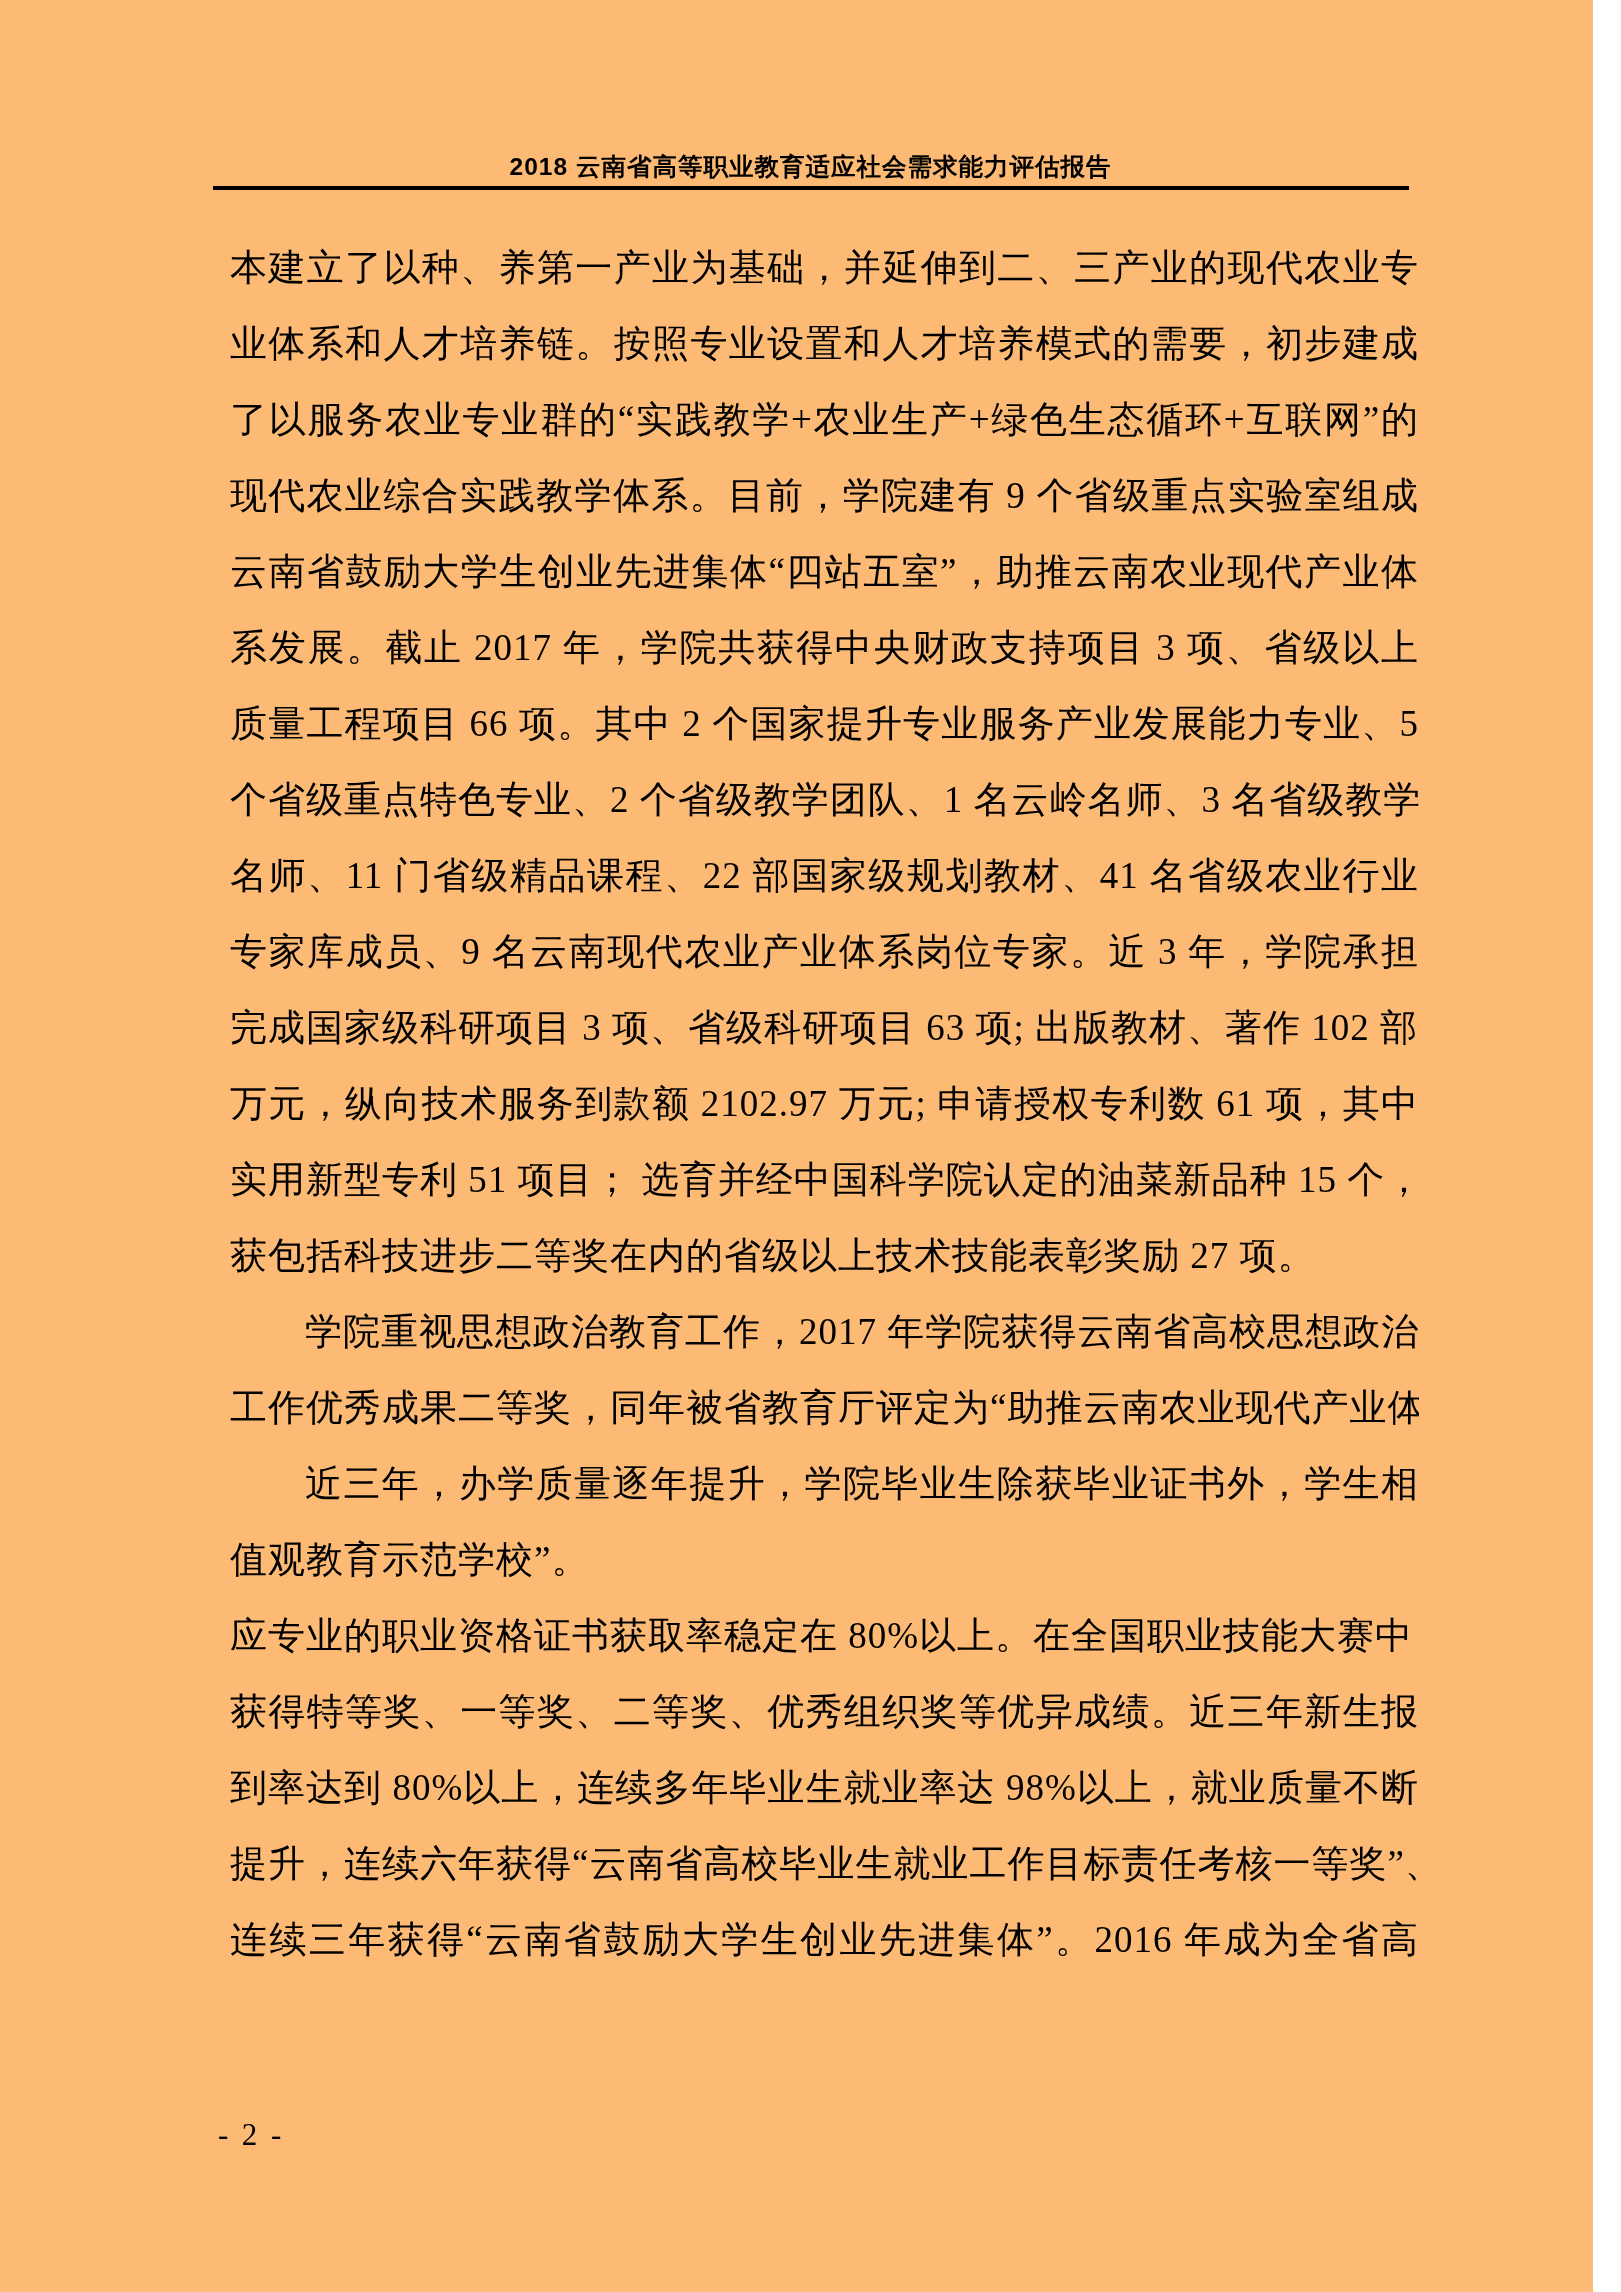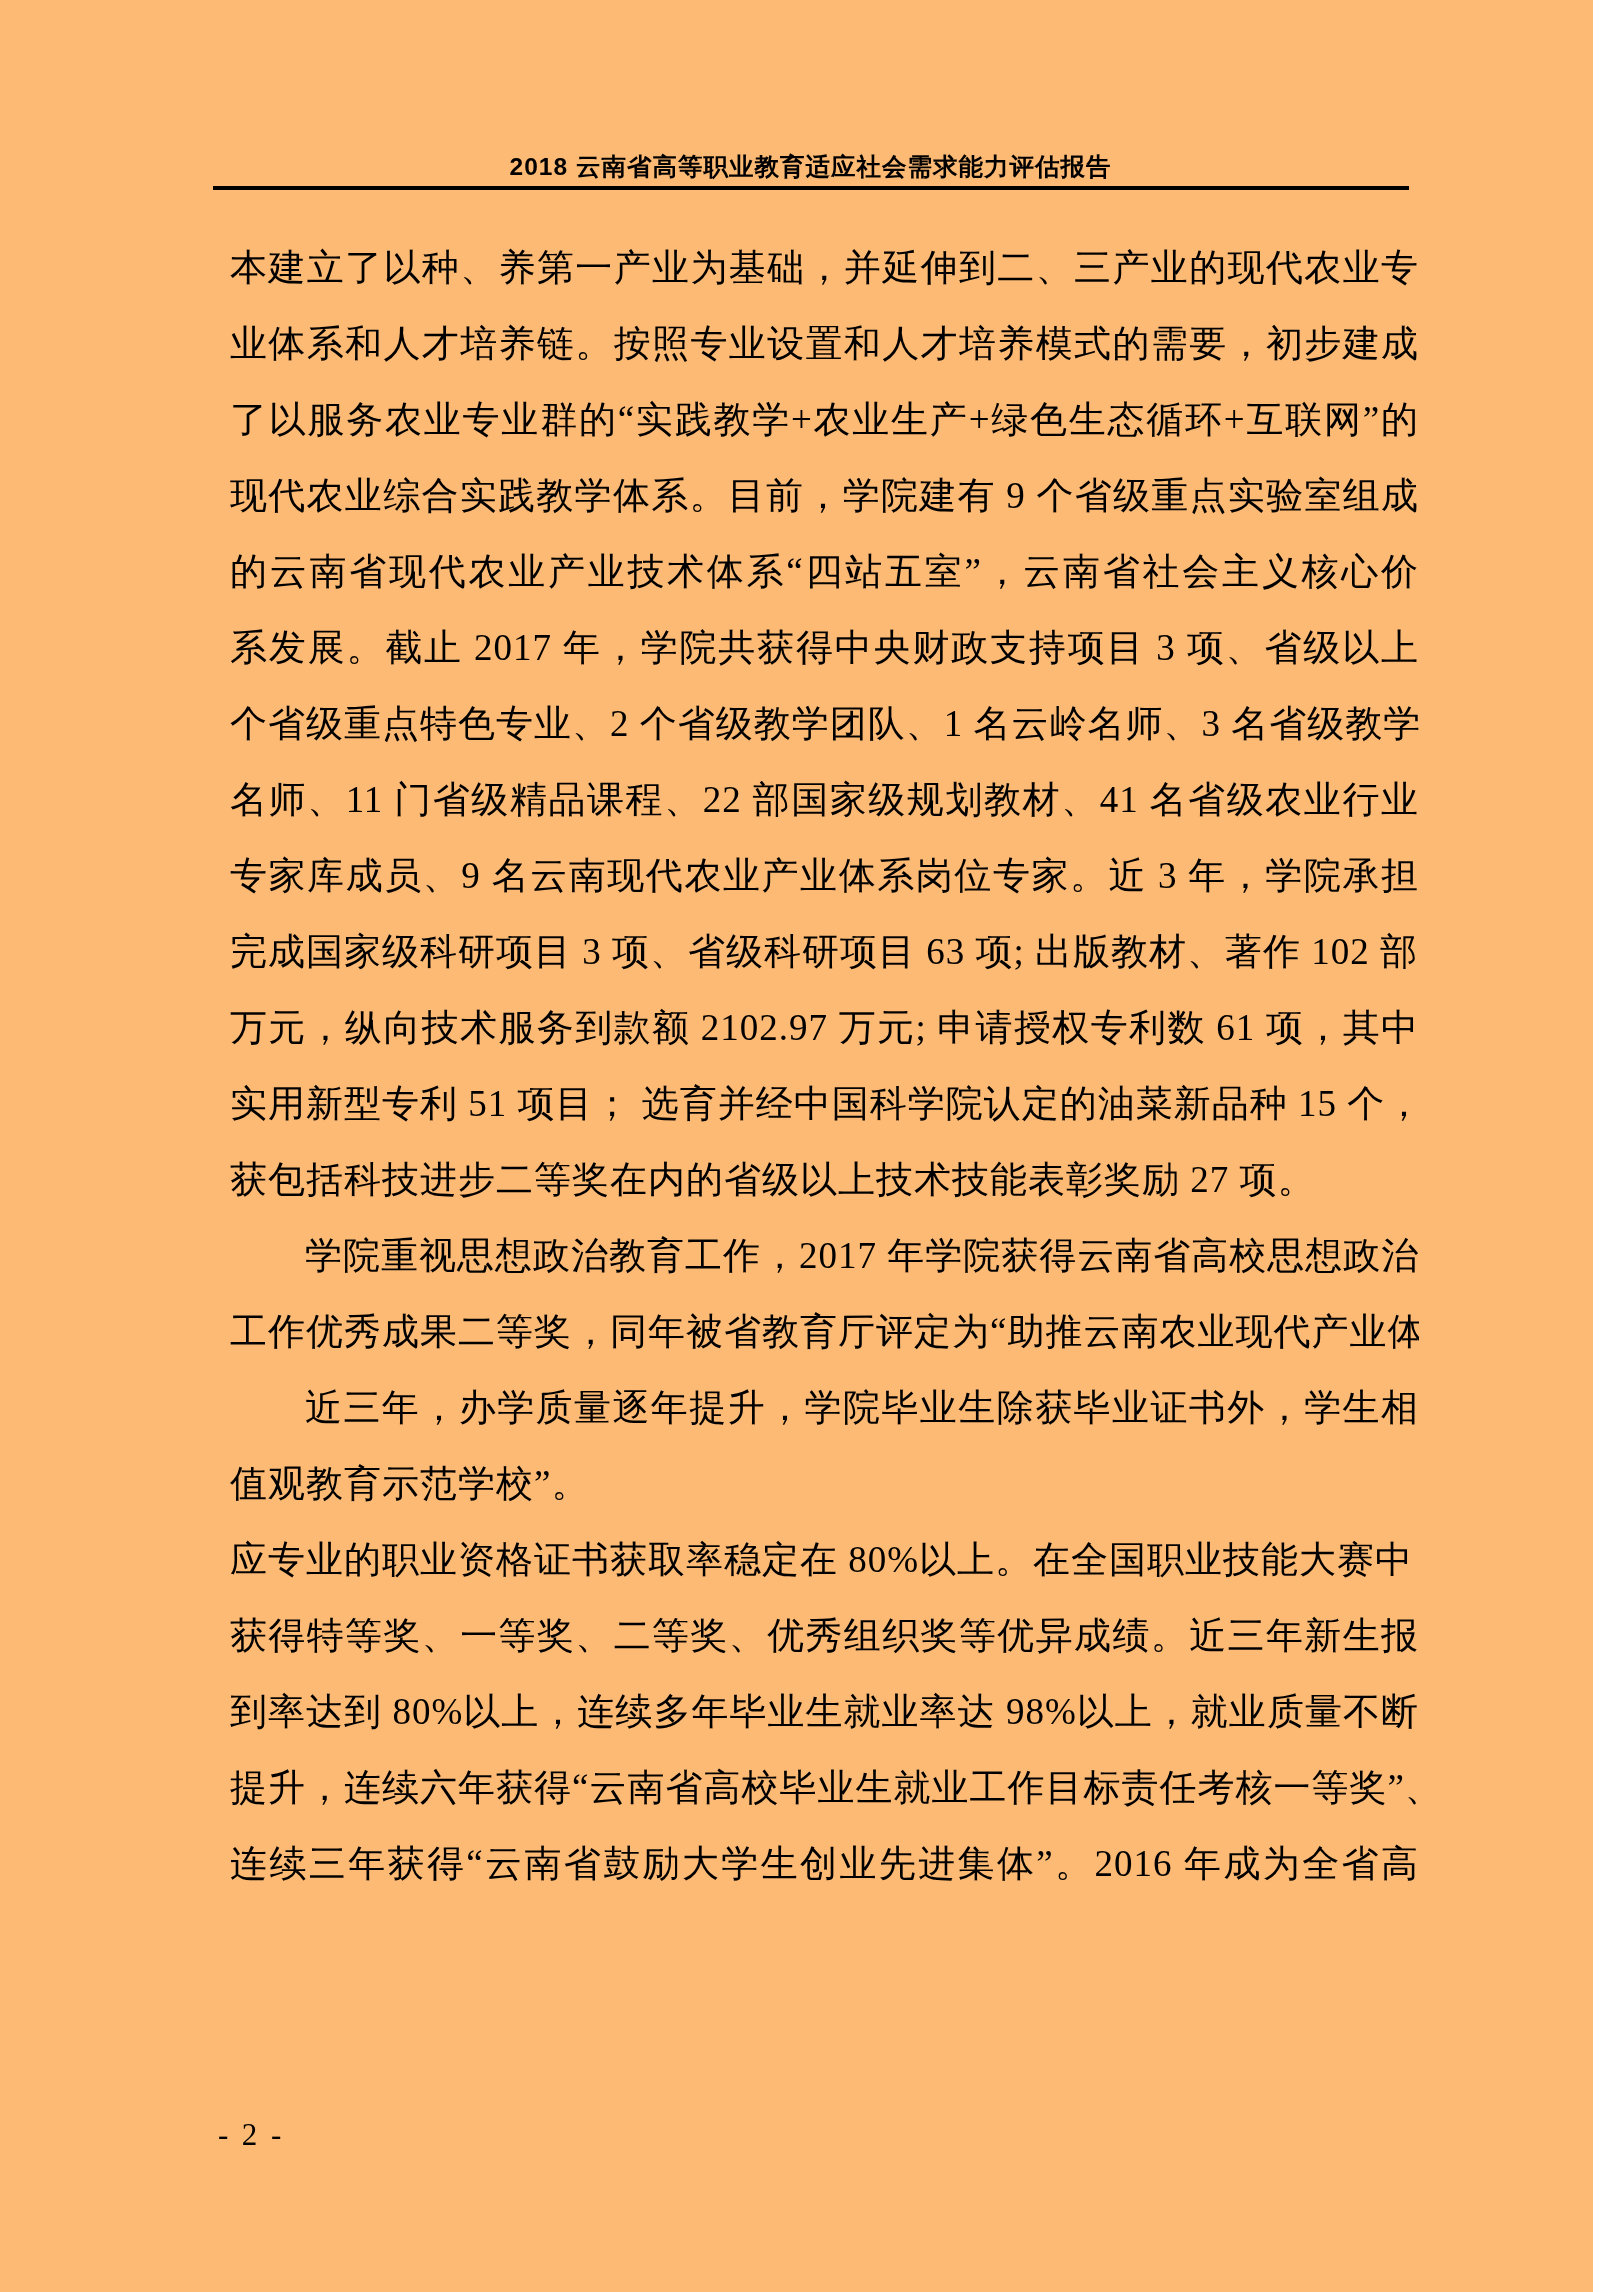--- a/index.html
+++ b/index.html
@@ -79,22 +79,23 @@
 
   <div class="header-title">2018 云南省高等职业教育适应社会需求能力评估报告</div>
 
   <div class="header-rule"></div>
 
   <div class="doc-body">
     <div class="line">本建立了以种、养第一产业为基础，并延伸到二、三产业的现代农业专</div>
     <div class="line">业体系和人才培养链。按照专业设置和人才培养模式的需要，初步建成</div>
     <div class="line">了以服务农业专业群的“实践教学+农业生产+绿色生态循环+互联网”的</div>
     <div class="line">现代农业综合实践教学体系。目前，学院建有 9 个省级重点实验室组成</div>
-    <div class="line">的云南省现代农业产业技术体系“四站五室”，云南省社会主义核心价</div>
+    <div class="line">云南省鼓励大学生创业先进集体“四站五室”，助推云南农业现代产业体</div>
     <div class="line">系发展。截止 2017 年，学院共获得中央财政支持项目 3 项、省级以上</div>
+    <div class="line">质量工程项目 66 项。其中 2 个国家提升专业服务产业发展能力专业、5</div>
     <div class="line">个省级重点特色专业、2 个省级教学团队、1 名云岭名师、3 名省级教学</div>
     <div class="line">名师、11 门省级精品课程、22 部国家级规划教材、41 名省级农业行业</div>
     <div class="line">专家库成员、9 名云南现代农业产业体系岗位专家。近 3 年，学院承担</div>
     <div class="line">完成国家级科研项目 3 项、省级科研项目 63 项; 出版教材、著作 102 部;</div>
     <div class="line">万元，纵向技术服务到款额 2102.97 万元; 申请授权专利数 61 项，其中</div>
     <div class="line">实用新型专利 51 项目； 选育并经中国科学院认定的油菜新品种 15 个，</div>
     <div class="line pe">获包括科技进步二等奖在内的省级以上技术技能表彰奖励 27 项。</div>
     <div class="line ind">学院重视思想政治教育工作，2017 年学院获得云南省高校思想政治</div>
     <div class="line">工作优秀成果二等奖，同年被省教育厅评定为“助推云南农业现代产业体</div>
     <div class="line ind">近三年，办学质量逐年提升，学院毕业生除获毕业证书外，学生相</div>

